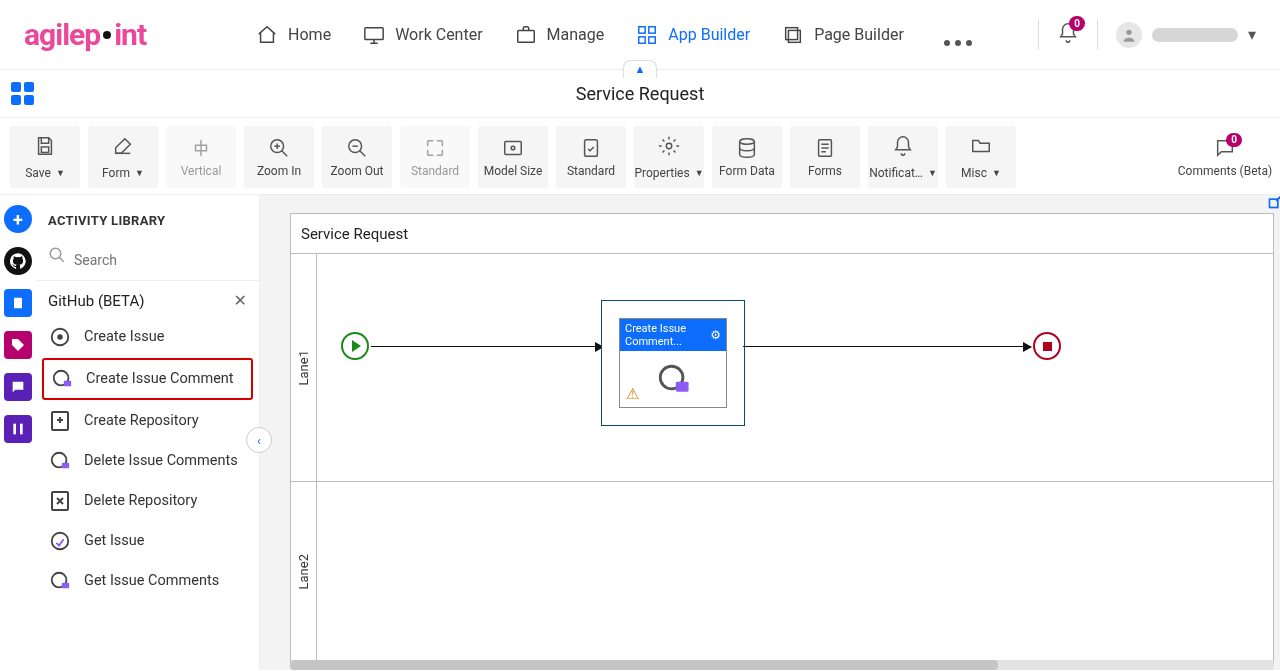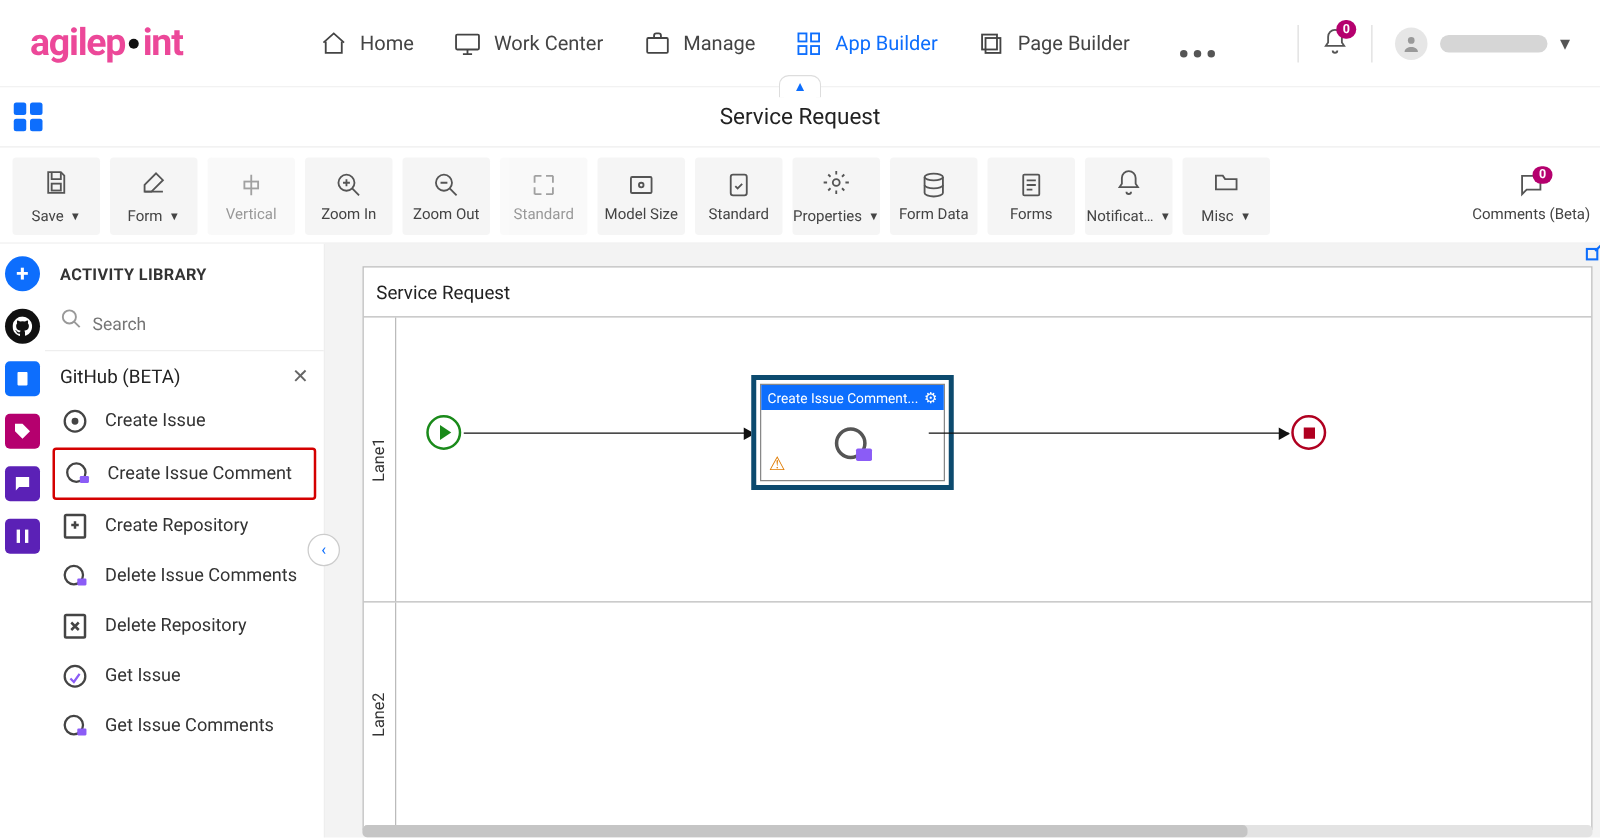--- a/index.html
+++ b/index.html
@@ -89,21 +89,21 @@
 
 
 .node-start { position: absolute; left: 50px; top: 78px; width: 28px; height: 28px; border: 2px solid #1a8a1a; border-radius: 50%; display: flex; align-items: center; justify-content: center; }
 .node-start::after { content: ""; border-left: 9px solid #1a8a1a; border-top: 6px solid transparent; border-bottom: 6px solid transparent; margin-left: 2px; }
 .node-end { position: absolute; left: 742px; top: 78px; width: 28px; height: 28px; border: 2px solid #b00020; border-radius: 50%; display: flex; align-items: center; justify-content: center; }
 .node-end::after { content: ""; width: 9px; height: 9px; background: #b00020; }
 .arrow { position: absolute; height: 0; border-top: 1.3px solid #111; }
 .arrow::after { content: ""; position: absolute; right: -1px; top: -5px; border-left: 9px solid #111; border-top: 5px solid transparent; border-bottom: 5px solid transparent; }
 .arrow1 { left: 80px; top: 92px; width: 232px; }
 .arrow2 { left: 452px; top: 92px; width: 288px; }
-.task-node { position: absolute; left: 310px; top: 46px; width: 162px; border: 4px solid #0c4a6e; background: #fff; padding: 3px; }
+.task-node { position: absolute; left: 310px; top: 46px; width: 144px; border: 1px solid #0c4a6e; background: #fff; padding: 17px; }
 .task-node .tn-inner { border: 1px solid #888; background: #fff; }
 .task-node .tn-hdr { background: #0d6efd; color: #fff; font-size: 11px; padding: 3px 5px; display: flex; align-items: center; justify-content: space-between; gap: 4px; }
 .task-node .tn-hdr .gear { font-size: 12px; }
 .task-node .tn-body { height: 56px; display: flex; align-items: center; justify-content: center; position: relative; }
 .task-node .warn { position: absolute; left: 6px; bottom: 4px; color: #e07b00; font-size: 15px; }
 .hscroll { position: absolute; left: 30px; right: 6px; bottom: 0; height: 10px; background: #e3e3e3; border-radius: 4px; }
 .hscroll .thumb { position: absolute; left: 0; top: 0; bottom: 0; width: 72%; background: #c5c5c5; border-radius: 4px; }
 
 
 .svg-circle-dot { width: 22px; height: 22px; }

